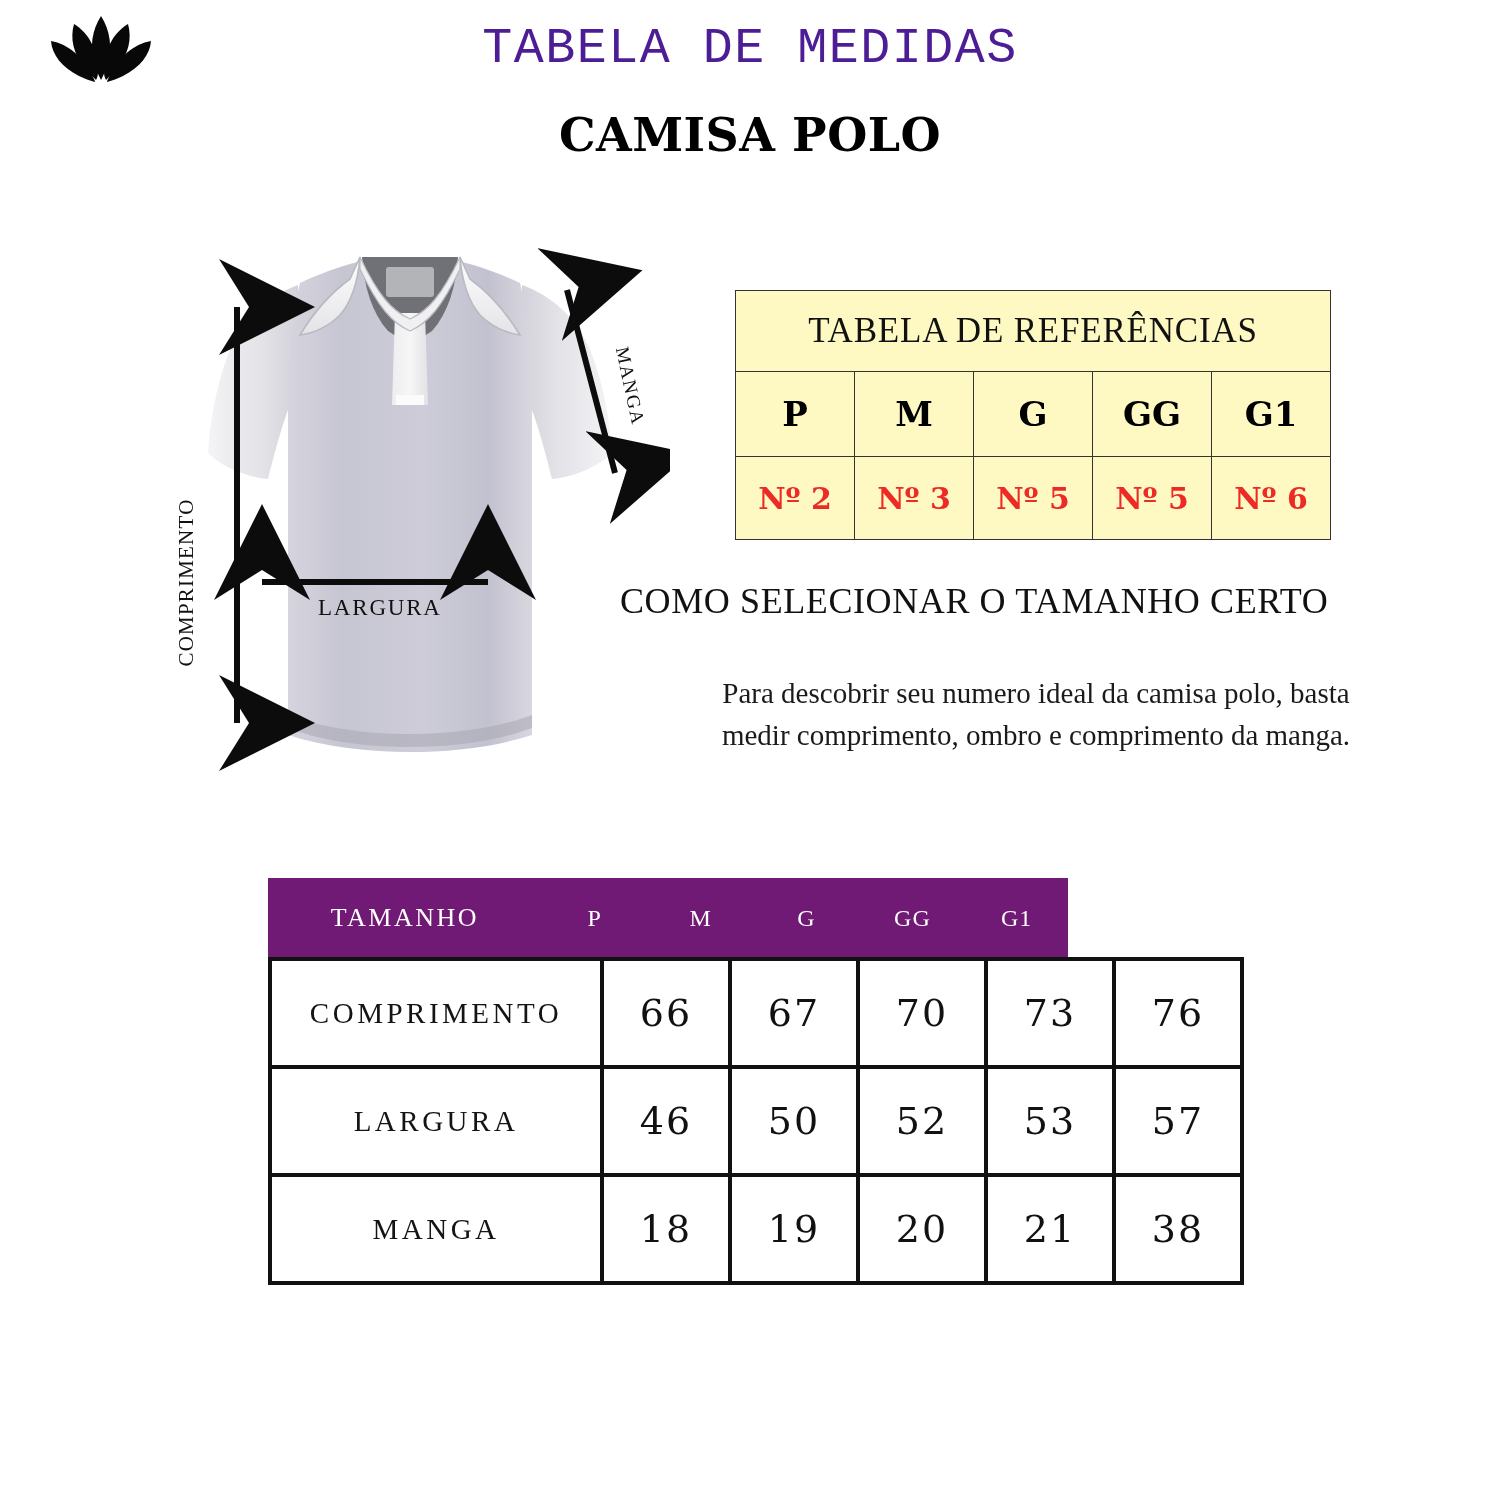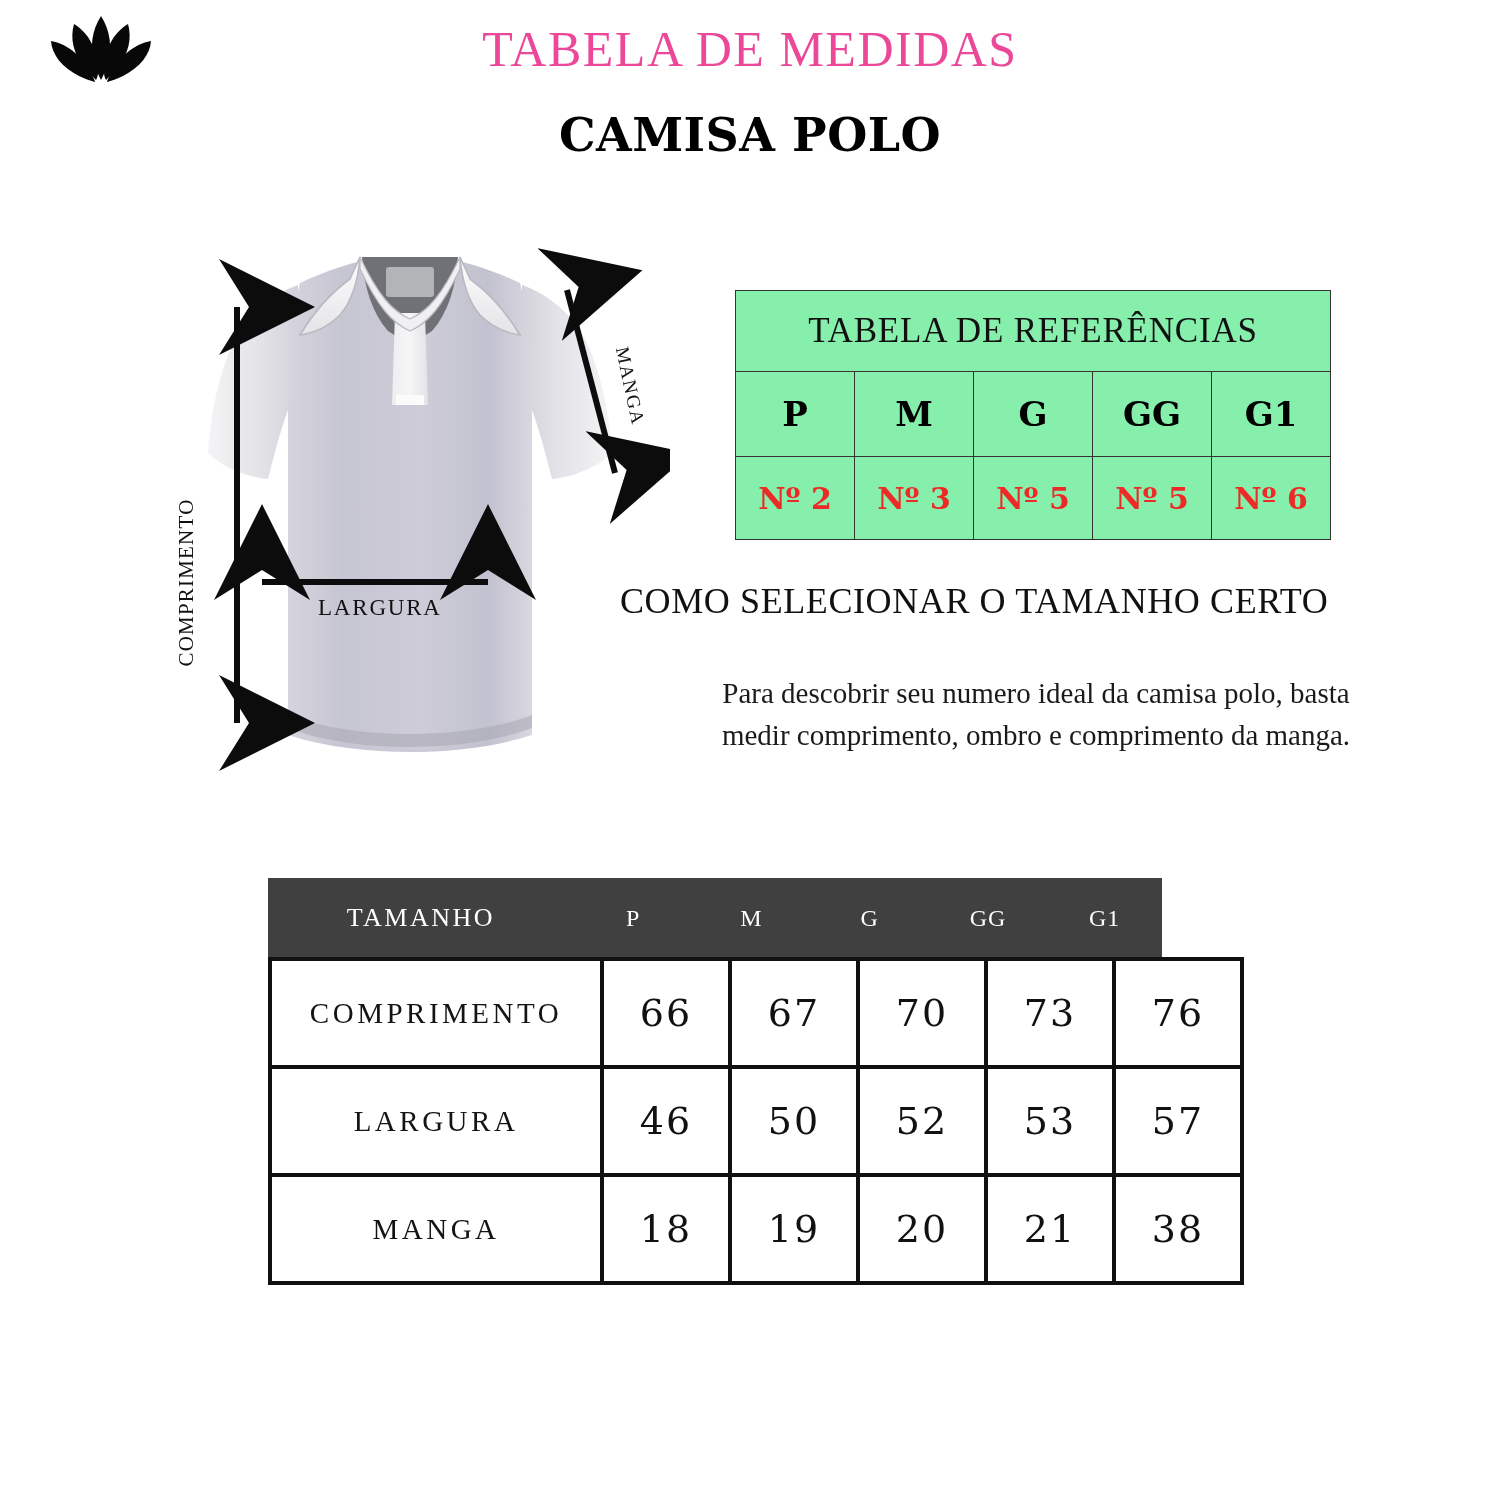--- a/index.html
+++ b/index.html
@@ -27,25 +27,25 @@
   }
   .logo svg { display:block; width:100%; height:100%; }
 
   
   .main-title {
     position: absolute;
     left: 0;
     top: 20px;
     width: 1500px;
     text-align: center;
-    font-family: Liberation Serif, serif;
+    font-family: Liberation Mono, monospace;
     font-size: 50px;
     font-weight: 400;
     letter-spacing: 1.5px;
-    color: #ec4899;
+    color: #4c1d95;
   }
   .sub-title {
     position: absolute;
     left: 0;
     top: 108px;
     width: 1500px;
     text-align: center;
     font-family: "DejaVu Serif", "Liberation Serif", serif;
     font-size: 46px;
     font-weight: 700;
@@ -99,21 +99,21 @@
     left: 735px;
     top: 290px;
     width: 596px;
     border-collapse: collapse;
     table-layout: fixed;
   }
   .ref-table td {
     border: 1.5px solid #333333;
     text-align: center;
     vertical-align: middle;
-    background: #86efac;
+    background: #fef9c3;
   }
   .ref-title-cell {
     height: 78px;
     font-family: "Liberation Serif", "DejaVu Serif", serif;
     font-size: 35px;
     font-weight: 400;
     letter-spacing: 0.8px;
     color: #111;
   }
   .ref-size-cell {
@@ -158,23 +158,23 @@
 
   
   .meas-wrap {
     position: absolute;
     left: 268px;
     top: 878px;
     width: 990px;
   }
   .meas-header {
     display: flex;
-    background: #404040;
+    background: #701a75;
     height: 80px;
-    width: 894px;
+    width: 800px;
   }
   .meas-header .hcell {
     display: flex;
     align-items: center;
     justify-content: center;
     color: #ffffff;
     font-family: "Liberation Serif", "DejaVu Serif", serif;
     font-size: 26px;
     letter-spacing: 2.5px;
   }

